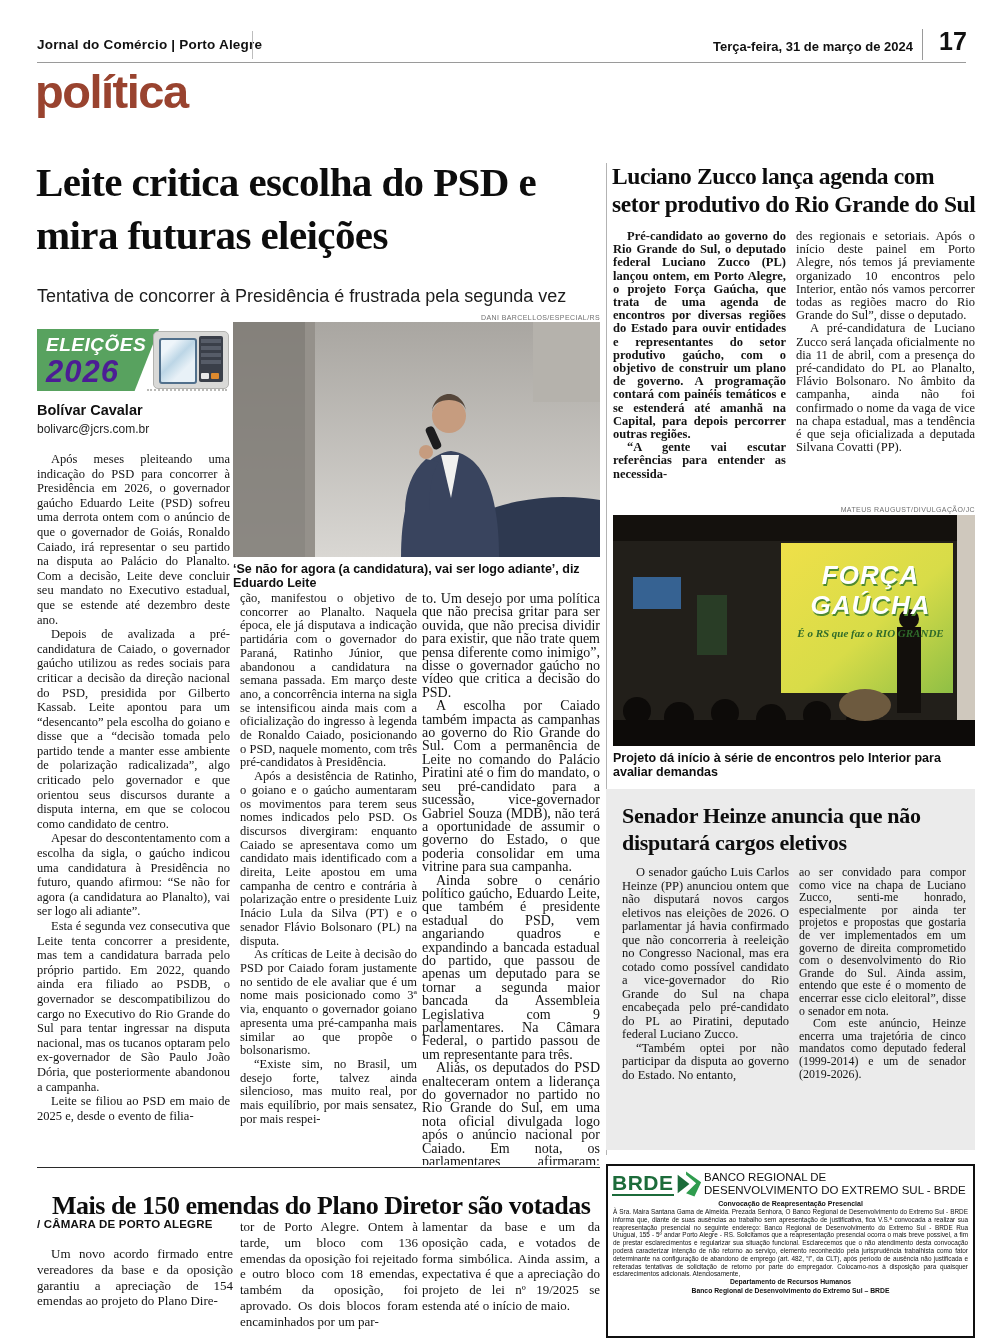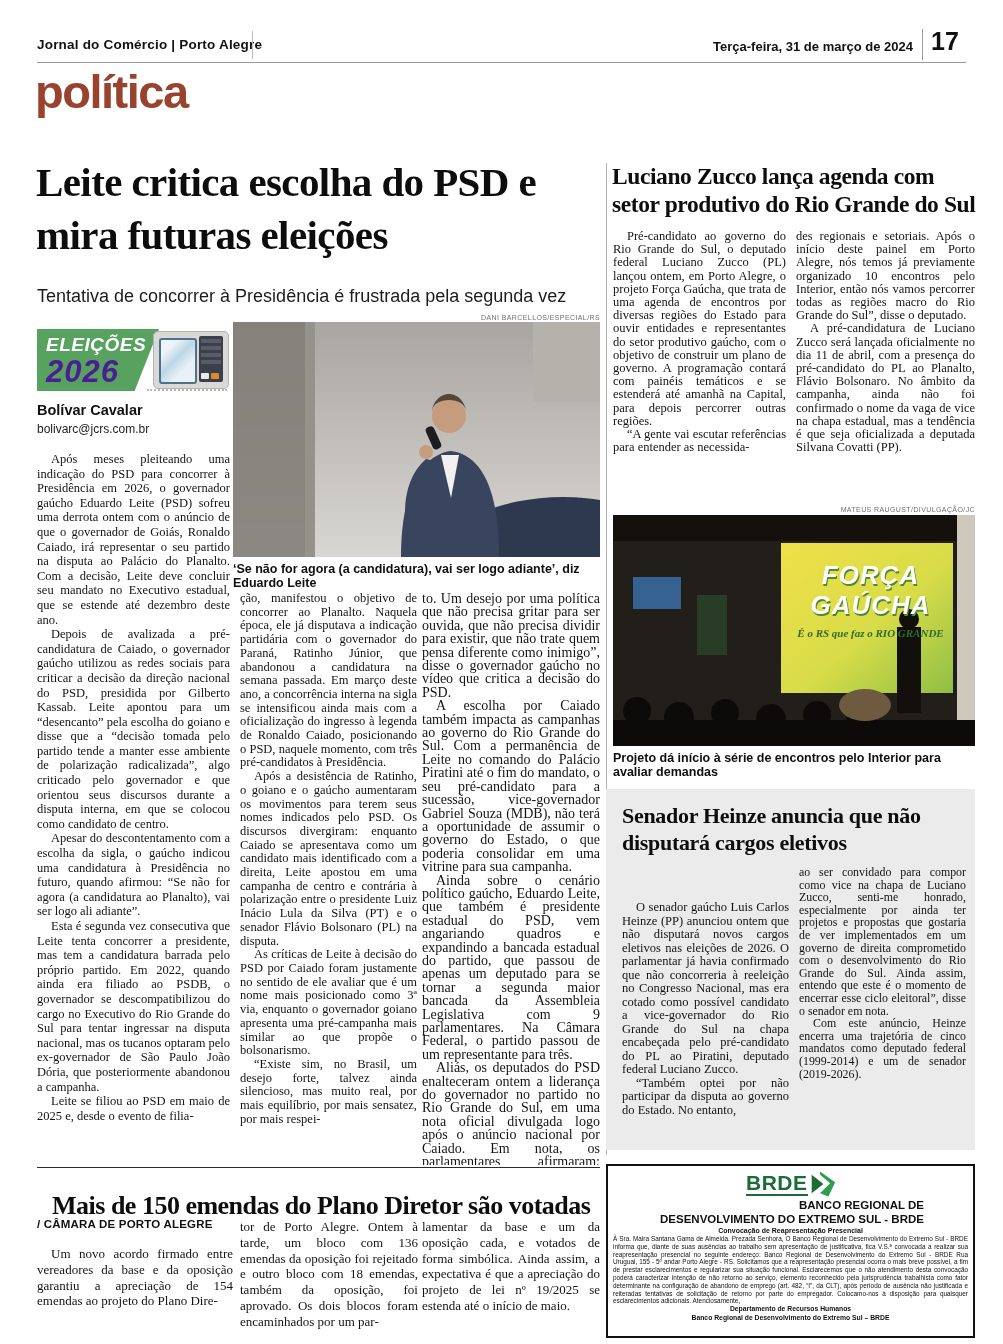--- a/index.html
+++ b/index.html
@@ -5,21 +5,21 @@
   html,body{margin:0;padding:0;background:#fff;}
   #page{position:relative;width:1003px;height:1344px;background:#fff;overflow:hidden;
         font-family:"Liberation Serif",serif;color:#131313;}
   .abs{position:absolute;}
 
   
   .masthead{left:37px;top:37px;font:bold 13.5px "Liberation Sans",sans-serif;letter-spacing:.2px;color:#111;}
   .mast-vrule{left:252px;top:31px;width:1px;height:28px;background:#bdbdbd;}
   .issue-date{left:0;top:39px;width:913px;text-align:right;font:bold 13px "Liberation Sans",sans-serif;color:#111;}
   .hdr-vrule{left:922px;top:29px;width:1px;height:31px;background:#9a9a9a;}
-  .page-num{left:931px;top:27px;width:44px;font:bold 25px "Liberation Sans",sans-serif;color:#111;}
+  .page-num{left:931px;top:27px;width:44px;text-align:center;font:bold 25px "Liberation Sans",sans-serif;color:#111;}
   .hdr-rule{left:37px;top:62px;width:929px;height:1px;background:#9a9a9a;}
   .section-title{left:35px;top:64px;font:bold 47px "Liberation Sans",sans-serif;letter-spacing:-1.5px;color:#99432f;text-align:center;}
 
   
   .lead-headline{left:36px;top:156px;width:575px;font-weight:bold;font-size:41px;line-height:53px;
                  letter-spacing:-.6px;color:#0d0d0d;}
   .lead-subhead{left:37px;top:286px;width:570px;font:18px "Liberation Sans",sans-serif;color:#1c1c1c;}
 
   .badge{left:37px;top:329px;width:190px;height:66px;}
   .badge-green{position:absolute;left:0;top:0;width:122px;height:62px;background:#58a25f;
@@ -50,51 +50,51 @@
   .col p{margin:0;text-indent:14px;}
   .cont p:first-child{text-indent:0;}
   .m-col1{left:37px;top:452px;width:193px;height:713px;line-height:14.6px;}
   .m-col2{left:240px;top:592px;width:177px;height:573px;line-height:13.7px;}
   .m-col3{left:422px;top:592px;width:178px;height:573px;font-size:14px;line-height:13.4px;}
 
   .main-vrule{left:606px;top:163px;width:1px;height:992px;background:#b3b3b3;}
 
   
   .z-headline{left:612px;top:162px;width:366px;font-weight:bold;font-size:23.5px;line-height:28px;letter-spacing:-.4px;color:#0d0d0d;}
-  .z-col1{left:613px;top:230px;width:173px;height:276px;line-height:13.2px;}
+  .z-col1{left:613px;top:230px;width:173px;height:276px;line-height:13.2px;font-weight:bold;}
   .z-col2{left:796px;top:230px;width:179px;height:276px;line-height:13.2px;}
   .z-credit{left:613px;top:506px;width:362px;}
   .z-photo{left:613px;top:515px;width:362px;height:231px;}
   .z-caption{left:613px;top:751px;width:362px;}
   .screen-txt{position:absolute;text-align:center;font-family:"Liberation Sans",sans-serif;font-weight:bold;}
   .screen-l1{left:175px;top:45px;width:165px;font-size:26px;font-style:italic;color:#fff;text-shadow:1px 2px 0 #4e8a2f;letter-spacing:1px;}
   .screen-l2{left:175px;top:75px;width:165px;font-size:26px;font-style:italic;color:#fff;text-shadow:1px 2px 0 #4e8a2f;letter-spacing:1px;}
   .screen-tag{left:175px;top:112px;width:165px;font:italic bold 11px "Liberation Serif",serif;color:#2f6b2a;}
 
   
   .h-box{left:606px;top:789px;width:369px;height:361px;background:#ebebeb;}
   .h-headline{left:622px;top:802px;width:340px;font-weight:bold;font-size:22px;line-height:27px;letter-spacing:-.3px;color:#0d0d0d;}
-  .h-col1{left:622px;top:866px;width:167px;height:272px;line-height:13.5px;margin-top:35px;}
+  .h-col1{left:622px;top:866px;width:167px;height:272px;line-height:13.5px;}
   .h-col2{left:799px;top:866px;width:167px;height:272px;font-size:11.9px;line-height:12.6px;}
 
   
   .bottom-rule{left:37px;top:1167px;width:563px;height:1px;background:#2a2a2a;}
   .c-headline{left:36px;top:1175px;width:566px;font-weight:bold;font-size:26px;letter-spacing:-.5px;color:#0d0d0d;}
   .c-kicker{left:37px;top:1218px;font:bold 11.5px "Liberation Sans",sans-serif;letter-spacing:.2px;color:#111;}
   .c-col1{left:37px;top:1246px;width:196px;height:94px;font-size:13px;line-height:15.8px;}
   .c-col2{left:240px;top:1219px;width:178px;height:121px;font-size:13px;line-height:15.8px;}
   .c-col3{left:422px;top:1219px;width:178px;height:121px;font-size:13px;line-height:15.8px;}
 
   
   .ad{left:606px;top:1164px;width:369px;height:174px;border:2px solid #101010;background:#fff;box-sizing:border-box;
       font-family:"Liberation Sans",sans-serif;}
-  .ad-head{display:flex;align-items:center;padding:3px 1px 0 4px;flex-direction:column;}
+  .ad-head{display:flex;align-items:center;padding:3px 1px 0 4px;}
   .ad-logo{width:92px;display:flex;align-items:center;}
   .ad-logo-txt{font:bold 21px "Liberation Sans",sans-serif;color:#1c6b3a;letter-spacing:.5px;border-bottom:2px solid #1c6b3a;line-height:22px;}
-  .ad-title{flex:1;text-align:right;font-weight:bold;font-size:11.5px;line-height:13.5px;color:#101010;}
+  .ad-title{flex:1;text-align:left;font-weight:normal;font-size:11.5px;line-height:13.5px;color:#101010;}
   .ad-sub{text-align:center;font-weight:bold;font-size:7px;margin-top:1px;color:#101010;}
   .ad-body{font-size:6.4px;line-height:7.8px;text-align:justify;padding:1px 5px 0 5px;color:#101010;}
   .ad-sig{text-align:center;font-weight:bold;font-size:6.8px;line-height:8.5px;color:#101010;}
 </style>
 </head>
 <body>
 
 <div id="page">
 
   <div class="abs masthead">Jornal do Comércio | Porto Alegre</div>

